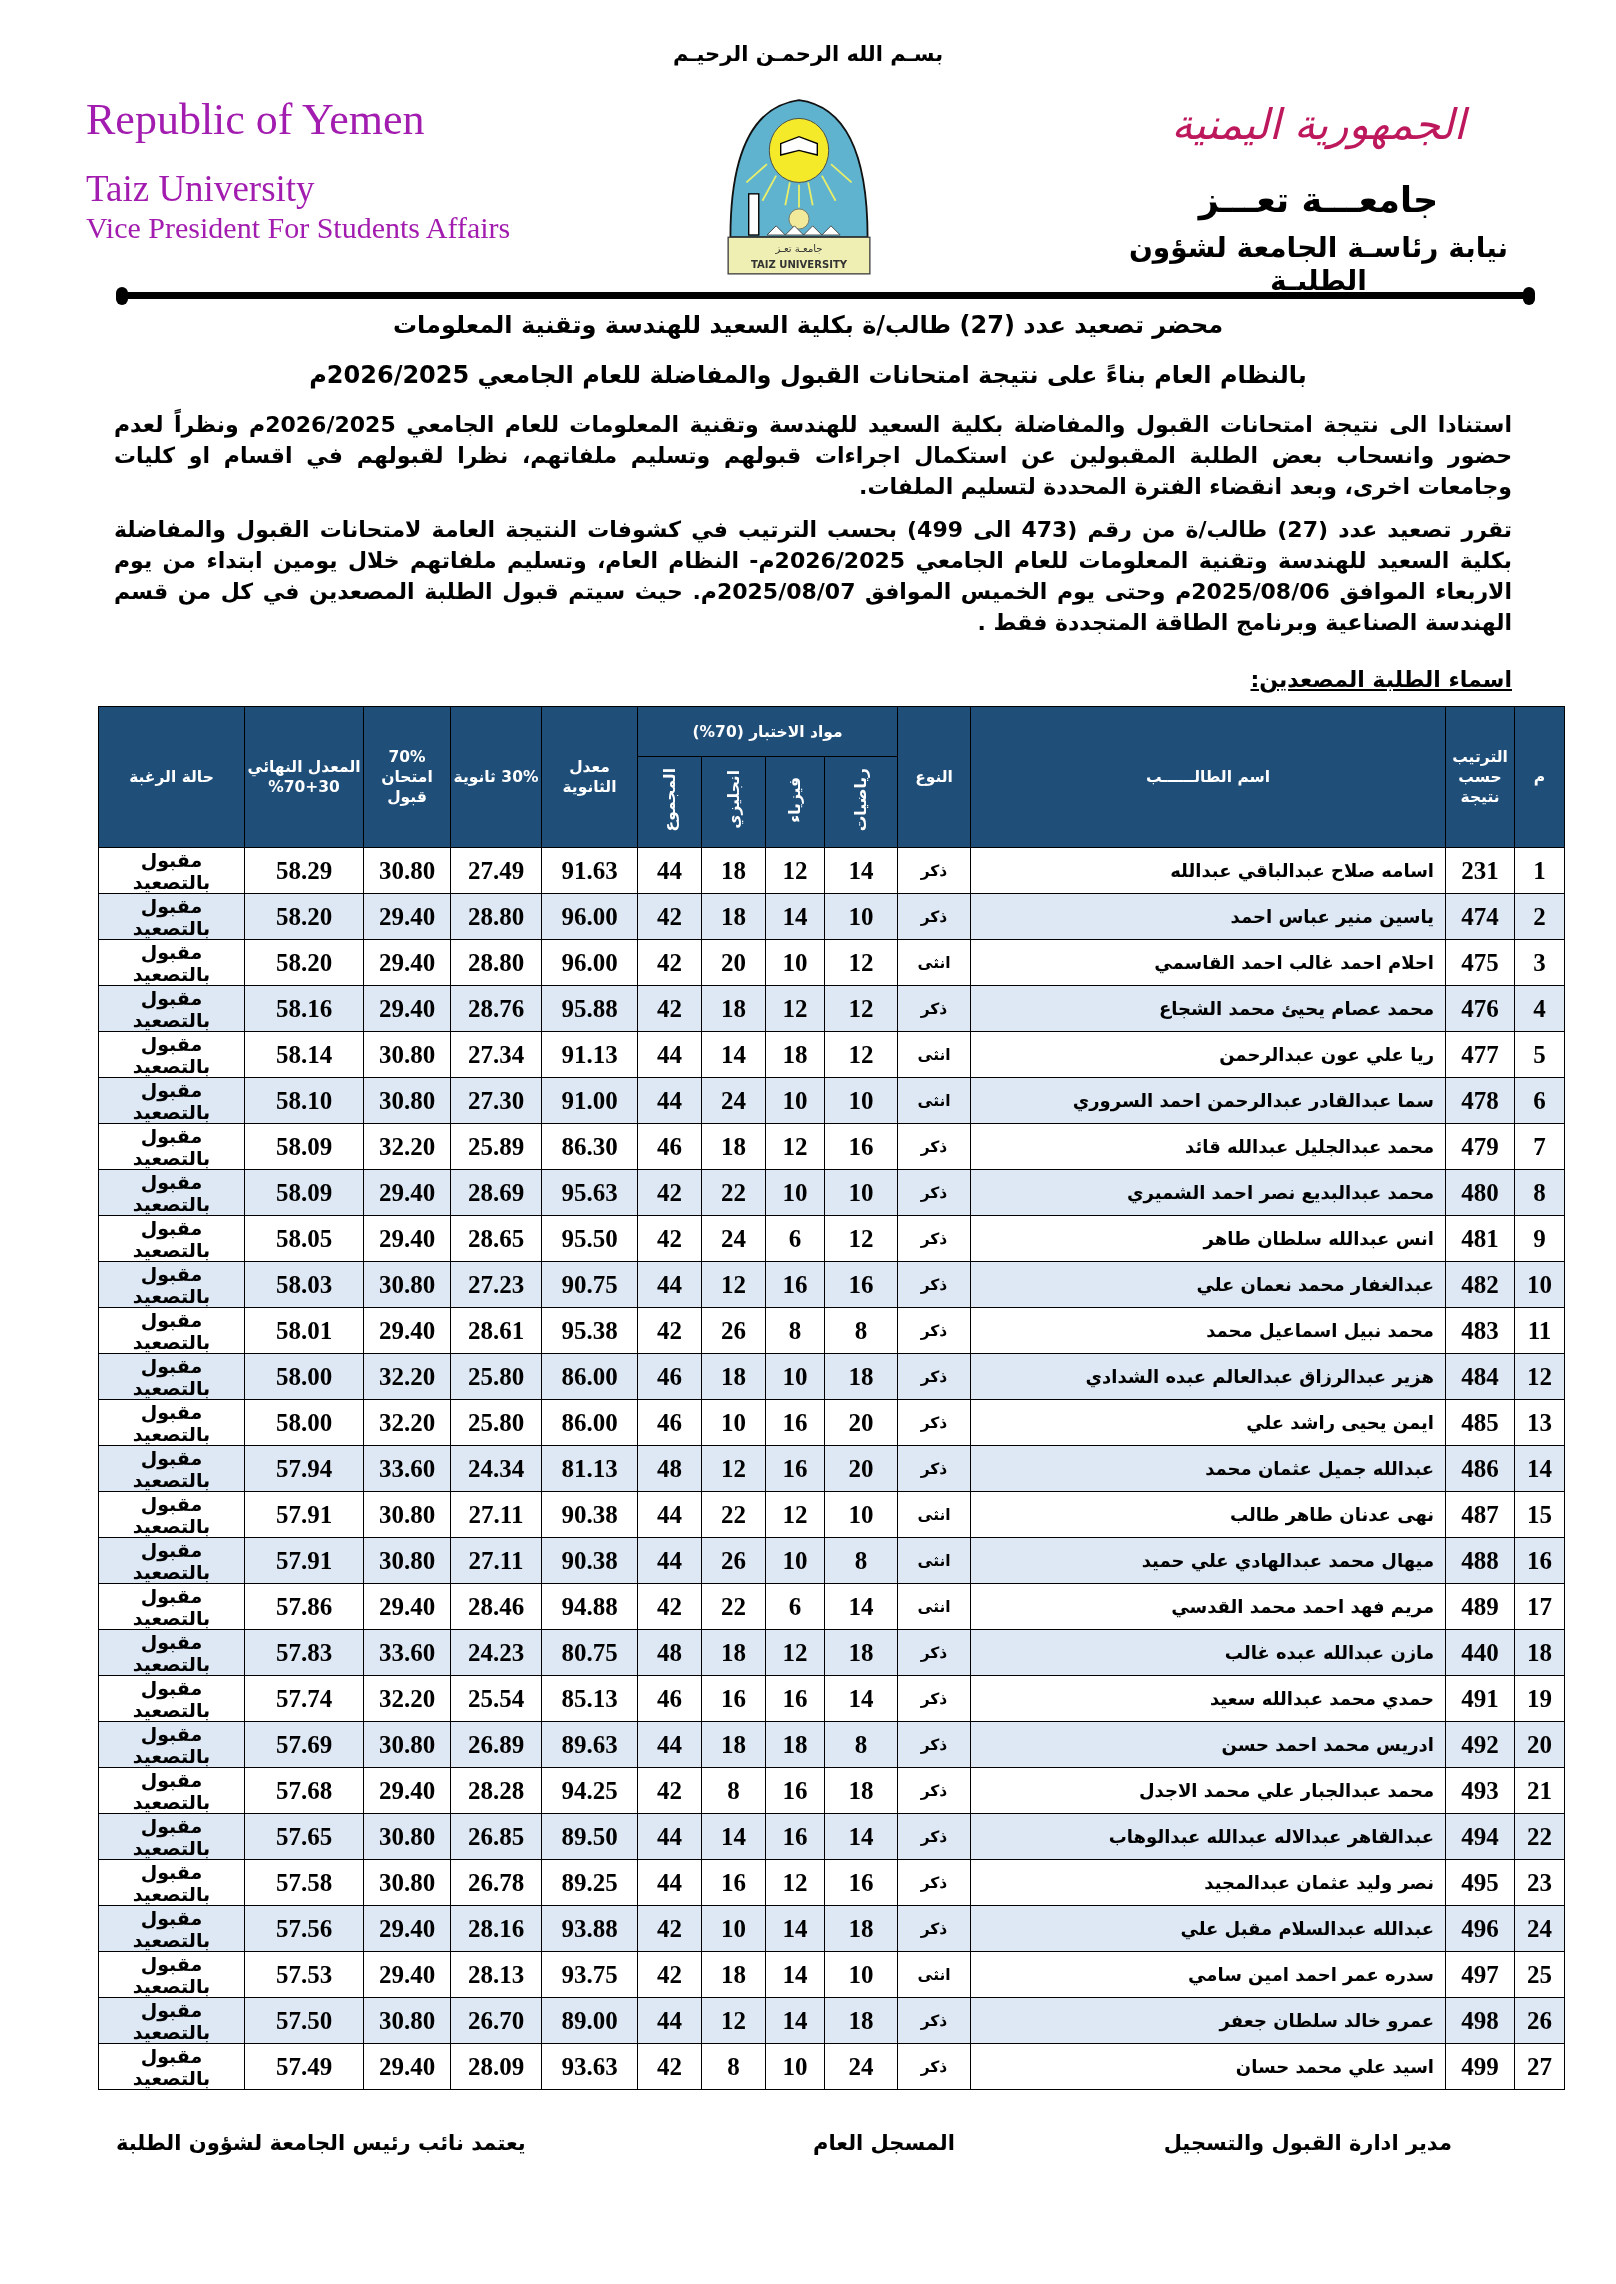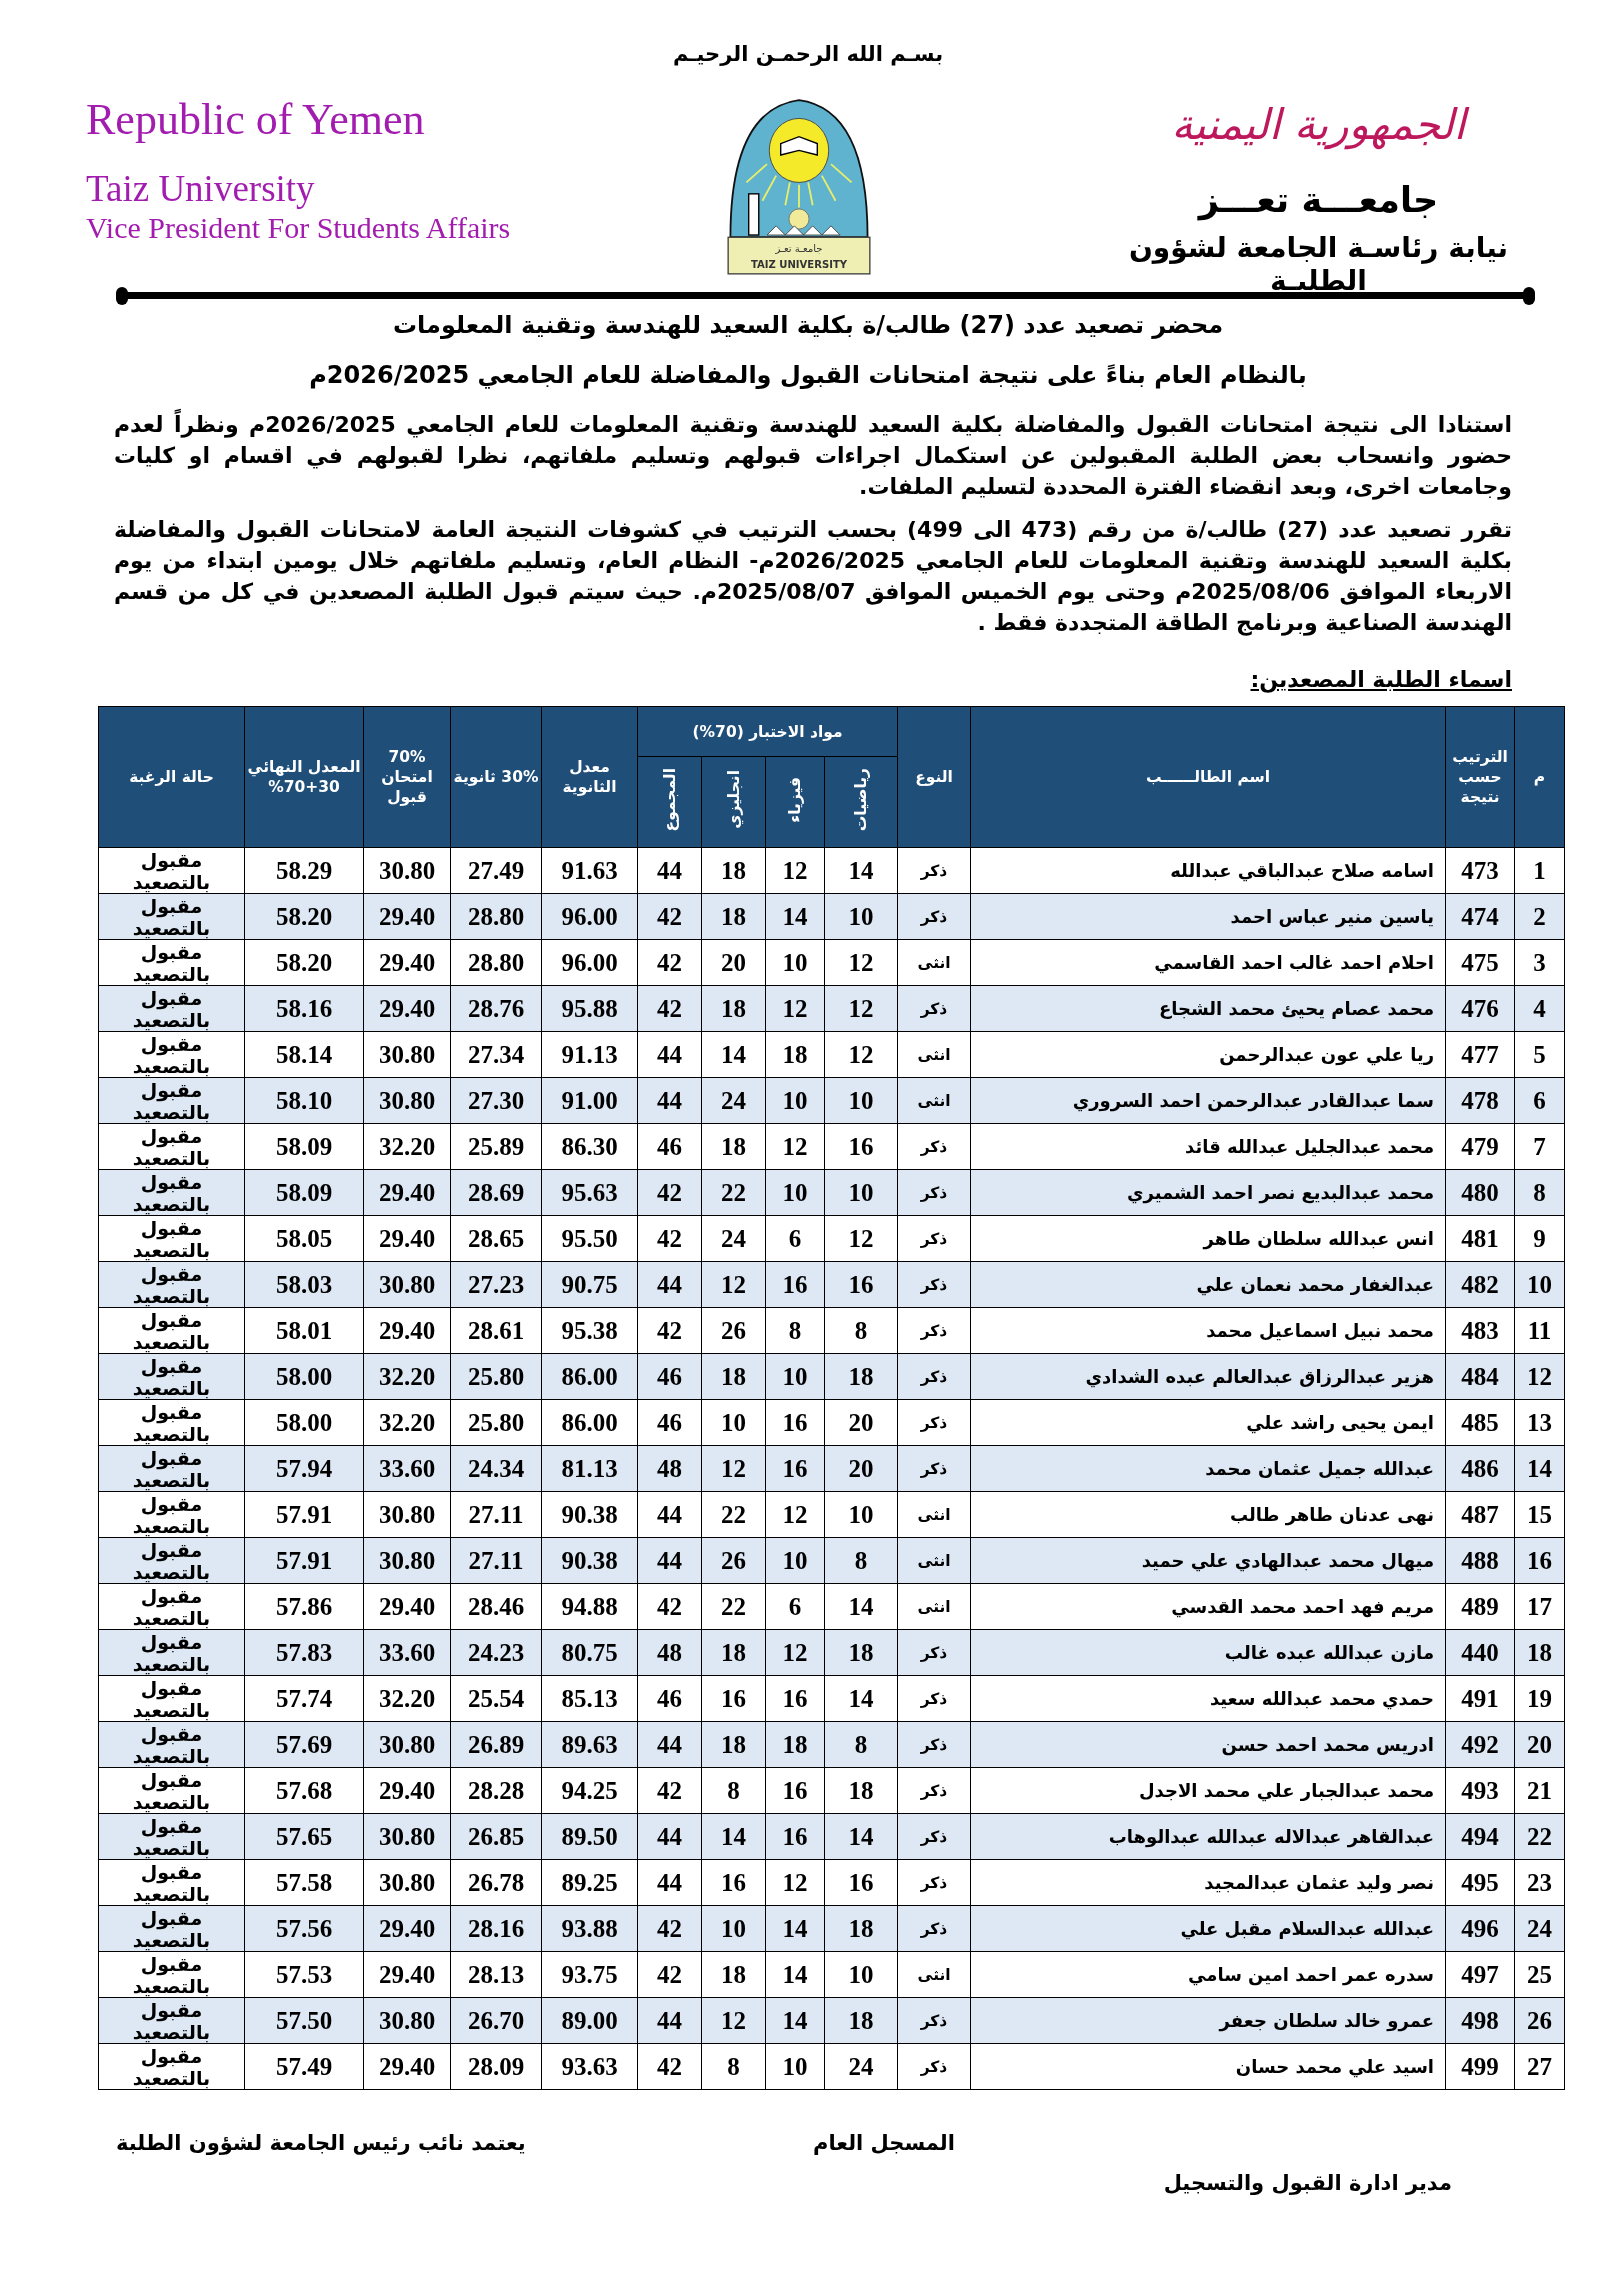--- a/index.html
+++ b/index.html
@@ -27,21 +27,21 @@
   .list-label { right:104px; top:667px; font-family:"DejaVu Sans", sans-serif; font-weight:bold; font-size:22px; direction:rtl; text-decoration:underline; }
   table.grid { position:absolute; left:98px; top:706px; width:1403px; border-collapse:collapse; direction:rtl; font-family:"Liberation Serif", serif; table-layout:fixed; }
   table.grid th { background:#1f4e79; color:#fff; border:1.4px solid #000; font-family:"DejaVu Sans", sans-serif; font-weight:bold; font-size:15.5px; line-height:20px; padding:0; text-align:center; }
   table.grid td { border:1.4px solid #000; text-align:center; font-size:25px; font-weight:bold; height:45px; padding:0; }
   table.grid tr.alt td { background:#dde8f4; }
   table.grid td.name { text-align:right; padding-right:11px; font-family:"DejaVu Sans", sans-serif; font-size:18px; white-space:nowrap; overflow:hidden; }
   table.grid td.gender, table.grid td.status { font-family:"DejaVu Sans", sans-serif; font-size:15.5px; }
   table.grid td.status { font-size:19px; }
   .vtext { writing-mode:vertical-rl; transform:rotate(180deg); display:inline-block; font-size:15.5px; }
   .sig { top:2131px; font-family:"DejaVu Sans", sans-serif; font-weight:bold; font-size:21px; direction:rtl; }
-  .sig1 { right:164px;margin-top:40px; }
+  .sig1 { right:164px; }
   .sig2 { left:813px; }
   .sig3 { left:116px; }
 </style>
 </head>
 <body>
 
 <div class="abs bismillah">بسـم الله الرحمـن الرحيـم</div>
 
 <div class="abs en-block en-country">Republic of Yemen</div>
 <div class="abs en-block en-uni">Taiz University</div>
@@ -118,21 +118,21 @@
     <tr style="height:91px">
       <th><span class="vtext">رياضيات</span></th>
       <th><span class="vtext">فيزياء</span></th>
       <th><span class="vtext">انجليزي</span></th>
       <th><span class="vtext">المجموع</span></th>
     </tr>
   </thead>
   <tbody id="rows">
       <tr>
         <td>1</td>
-        <td>473</td>
+        <td>231</td>
         <td class="name">اسامه صلاح عبدالباقي عبدالله</td>
         <td class="gender">ذكر</td>
         <td>14</td>
         <td>12</td>
         <td>18</td>
         <td>44</td>
         <td>91.63</td>
         <td>27.49</td>
         <td>30.80</td>
         <td>58.29</td>

